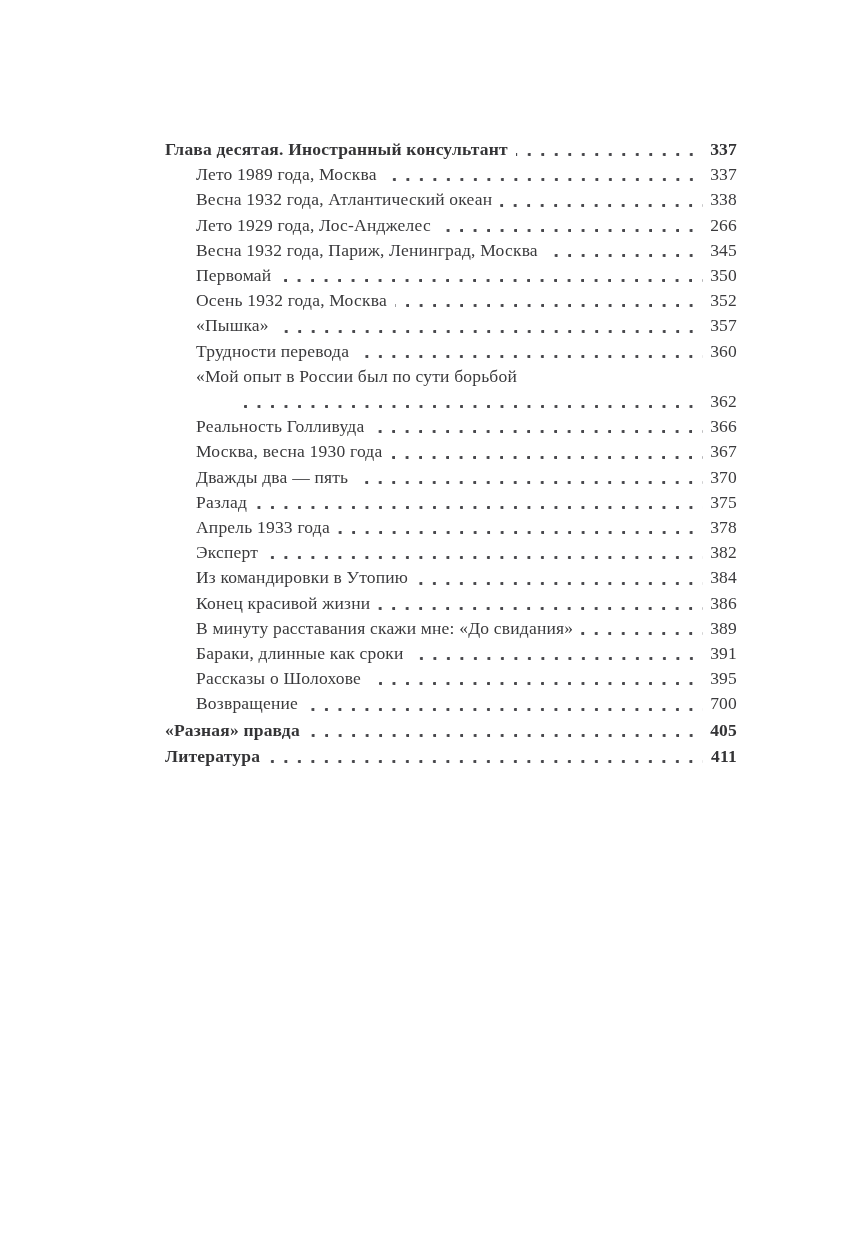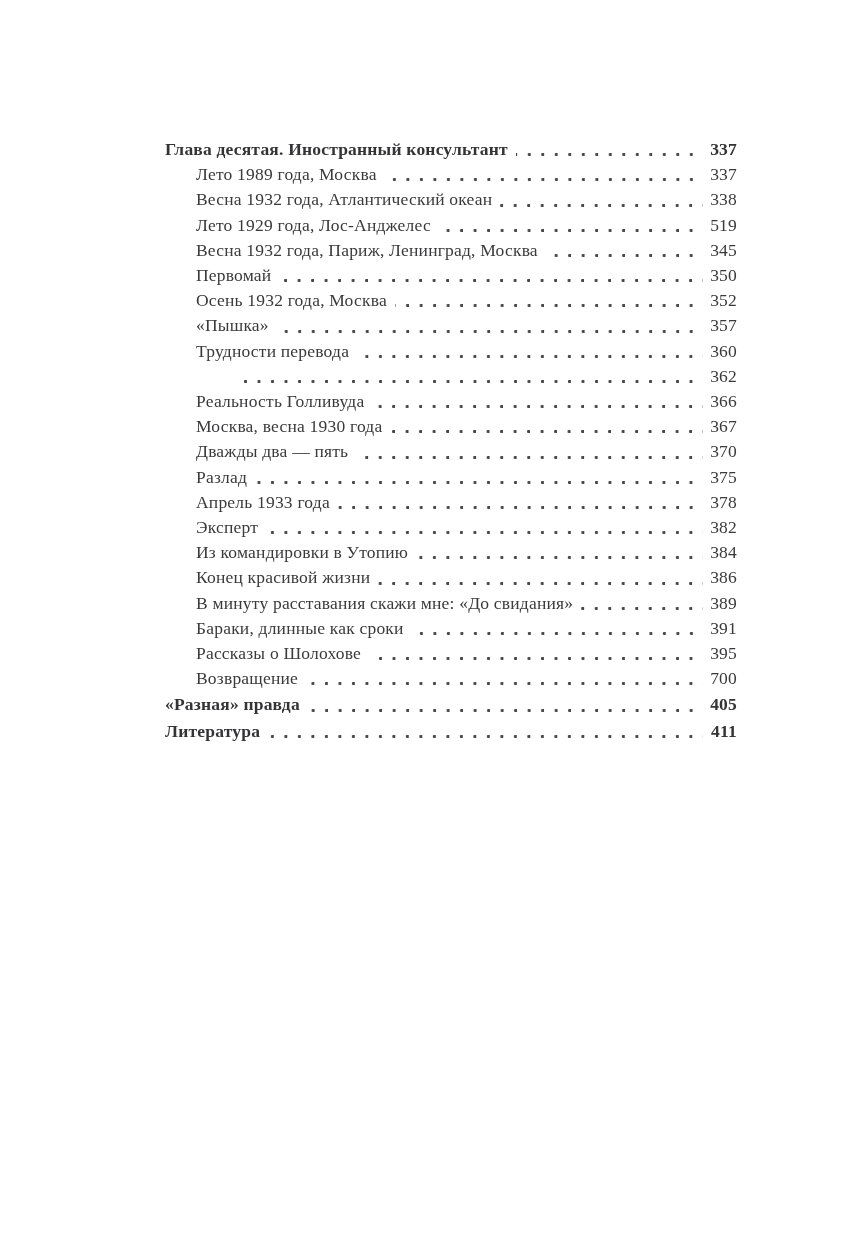--- a/index.html
+++ b/index.html
@@ -65,21 +65,21 @@
         <span class="toc-page">337</span>
       </div>
       <div class="toc-row level-1">
         <span class="toc-label">Весна 1932 года, Атлантический океан</span>
         <span class="toc-leader"></span>
         <span class="toc-page">338</span>
       </div>
       <div class="toc-row level-1">
         <span class="toc-label">Лето 1929 года, Лос-Анджелес</span>
         <span class="toc-leader"></span>
-        <span class="toc-page">519</span>
+        <span class="toc-page">266</span>
       </div>
       <div class="toc-row level-1">
         <span class="toc-label">Весна 1932 года, Париж, Ленинград, Москва</span>
         <span class="toc-leader"></span>
         <span class="toc-page">345</span>
       </div>
       <div class="toc-row level-1">
         <span class="toc-label">Первомай</span>
         <span class="toc-leader"></span>
         <span class="toc-page">350</span>
@@ -91,20 +91,23 @@
       </div>
       <div class="toc-row level-1">
         <span class="toc-label">«Пышка»</span>
         <span class="toc-leader"></span>
         <span class="toc-page">357</span>
       </div>
       <div class="toc-row level-1">
         <span class="toc-label">Трудности перевода</span>
         <span class="toc-leader"></span>
         <span class="toc-page">360</span>
+      </div>
+      <div class="toc-row level-1">
+        <span class="toc-label">«Мой опыт в России был по сути борьбой</span>
       </div>
       <div class="toc-row level-1 continuation">
         <span class="toc-leader"></span>
         <span class="toc-page">362</span>
       </div>
       <div class="toc-row level-1">
         <span class="toc-label">Реальность Голливуда</span>
         <span class="toc-leader"></span>
         <span class="toc-page">366</span>
       </div>

